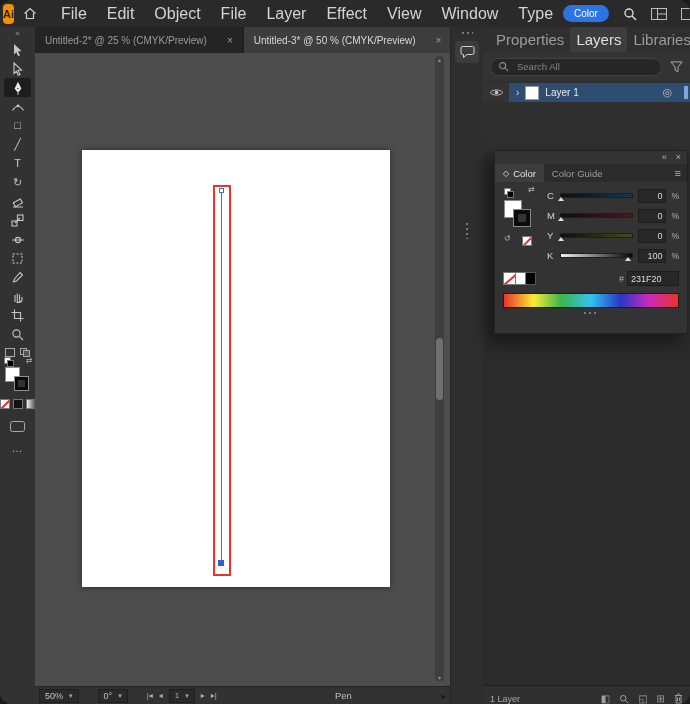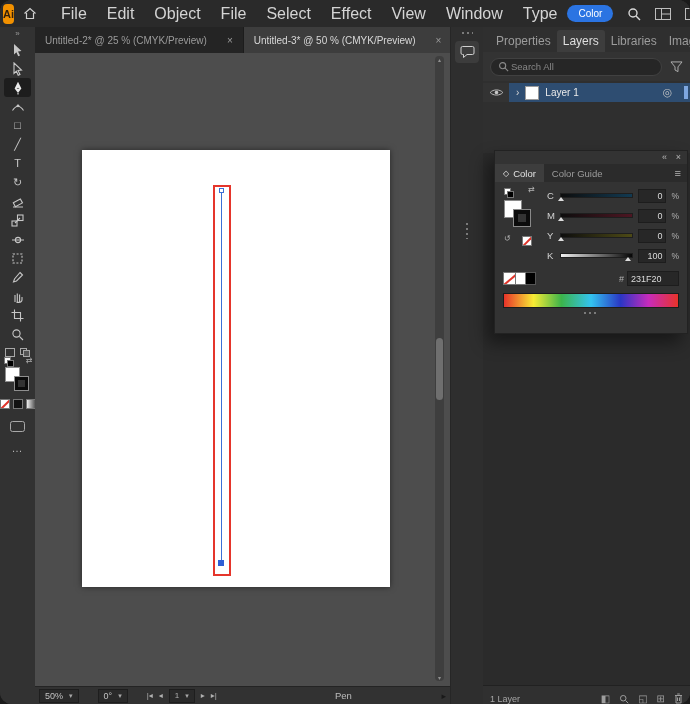--- a/index.html
+++ b/index.html
@@ -89,25 +89,25 @@
         border-left:1px solid #262626;border-right:1px solid #262626;}
   .dock-grip-top{position:absolute;top:5px;left:11px;width:11px;height:2px;
                  background:repeating-linear-gradient(90deg,#7a7a7a 0 2px,transparent 2px 5px);}
   .comment-box{position:absolute;top:14px;left:4px;width:24px;height:22px;background:#3c3c3c;border-radius:4px;
                display:flex;align-items:center;justify-content:center;}
   .dock-grip-mid{position:absolute;top:196px;left:15px;width:2px;height:16px;
                  background:repeating-linear-gradient(#7a7a7a 0 2px,transparent 2px 5px);}
 
   
   .rpanel{position:absolute;left:483px;top:27px;right:0;bottom:0;background:#2f2f2f;}
-  .ptabs{display:flex;align-items:flex-end;height:25px;padding-left:7px;font-size:12px;background:#2f2f2f;}
+  .ptabs{display:flex;align-items:flex-end;height:25px;padding-left:7px;font-size:15px;background:#2f2f2f;}
   .ptab{padding:4px 6px;color:#9c9c9c;white-space:nowrap;}
   .ptab.active{background:#3d3d3d;color:#dfdfdf;border-radius:3px 3px 0 0;}
   .searchrow{display:flex;align-items:center;height:29px;padding:0 7px;gap:8px;background:#333333;}
-  .searchbox{flex:1;display:flex;align-items:center;height:16px;background:#262626;
+  .searchbox{flex:1;display:flex;align-items:center;gap:6px;height:16px;background:#262626;
              border:1px solid #414141;border-radius:10px;padding:0 7px;}
   .searchbox input{flex:1;background:none;border:none;outline:none;color:#bdbdbd;font-size:9.5px;
                    font-family:"Liberation Sans",sans-serif;min-width:0;}
   .searchbox input::placeholder{color:#868686;}
   .layer-row{position:relative;height:19px;margin-top:2px;display:flex;align-items:center;background:#333333;}
   .eye-cell{width:26px;display:flex;justify-content:center;}
   .layer-sel{flex:1;height:100%;display:flex;align-items:center;gap:6px;background:#2e4d71;padding-left:7px;}
   .layer-chevron{font-size:10px;color:#d5d5d5;}
   .layer-thumb{width:12px;height:12px;background:#fff;border:1px solid #9a9a9a;}
   .layer-name{font-size:10px;color:#eaeaea;}
@@ -178,21 +178,21 @@
     <span class="home-btn">
       <svg width="14" height="13" viewBox="0 0 14 13">
           <path d="M1.5 6.5 L7 1.5 L12.5 6.5 M3.5 6 V11.5 H10.5 V6" stroke="#cfcfcf" fill="none" stroke-width="1.2"></path>
         </svg>
     </span>
     <nav class="menus">
       <span class="menu-item">File</span>
       <span class="menu-item">Edit</span>
       <span class="menu-item">Object</span>
       <span class="menu-item">File</span>
-      <span class="menu-item">Select</span>
+      <span class="menu-item">Layer</span>
       <span class="menu-item">Effect</span>
       <span class="menu-item">View</span>
       <span class="menu-item">Window</span>
       <span class="menu-item">Type</span>
     </nav>
     <div class="tb-right">
       <span class="share">Color</span>
       <span class="tb-ic">
         <svg width="14" height="14" viewBox="0 0 14 14">
             <circle cx="6" cy="6" r="4" stroke="#d8d8d8" fill="none" stroke-width="1.4"></circle>

